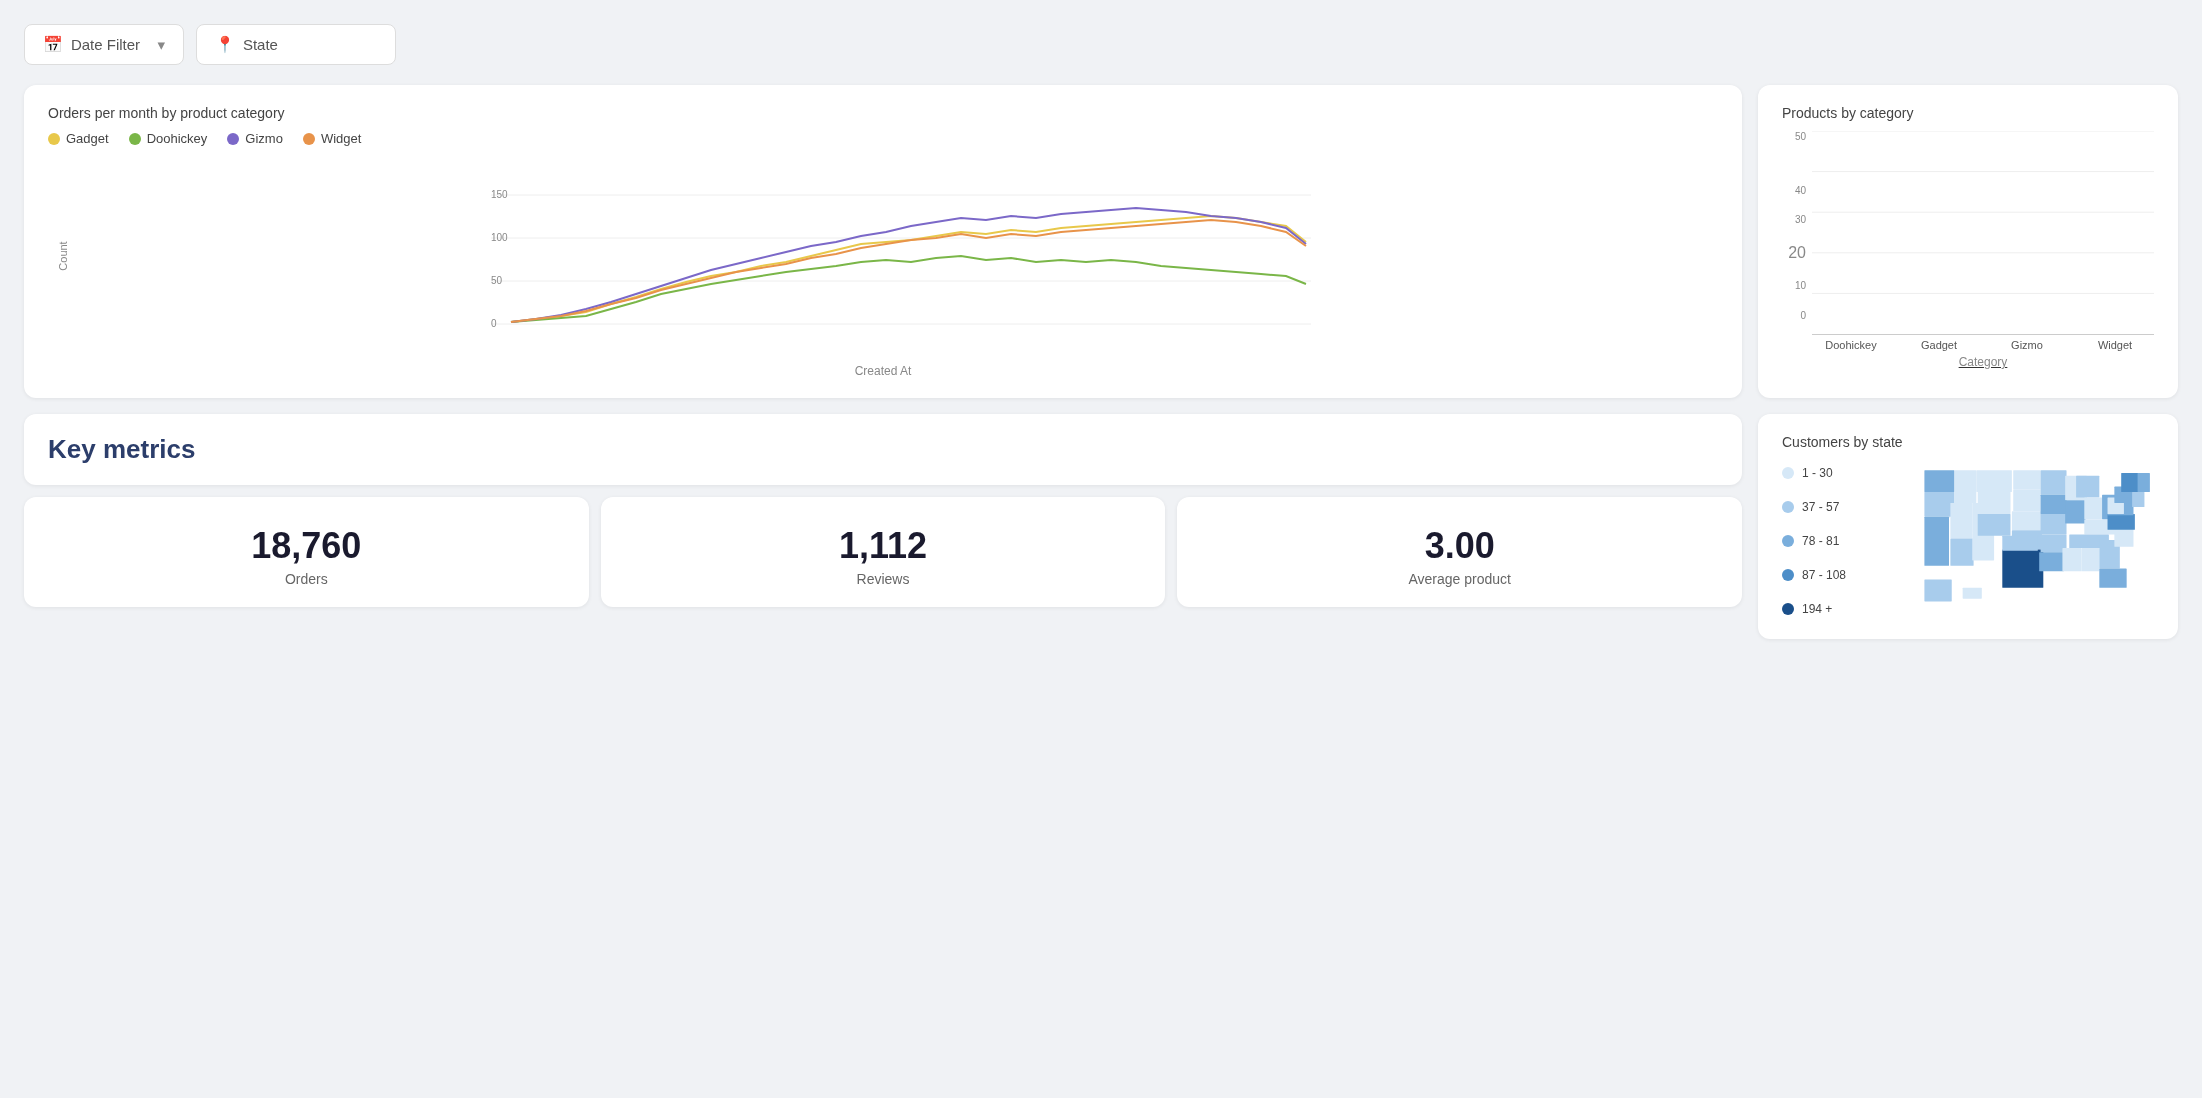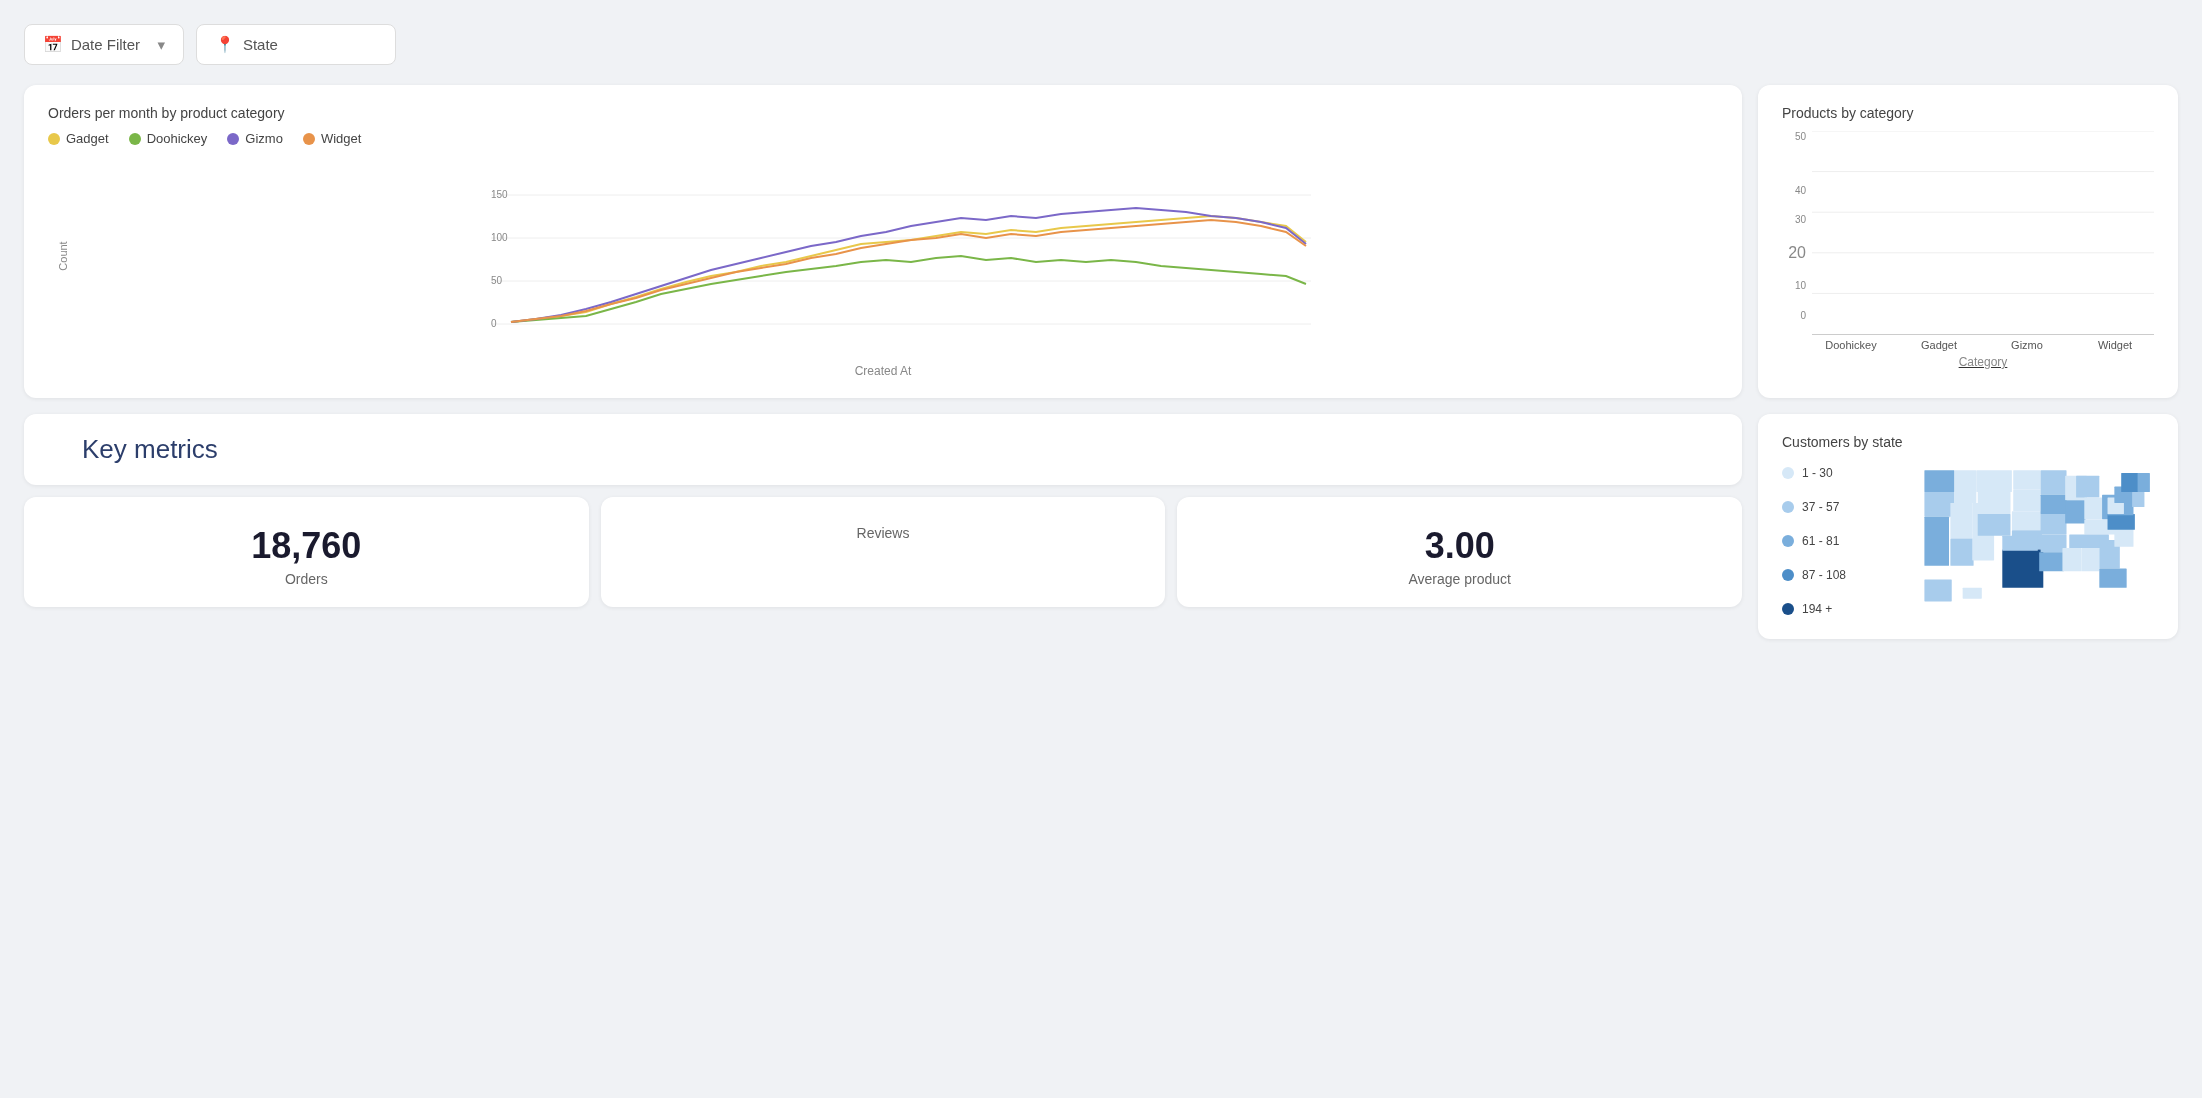--- a/index.html
+++ b/index.html
@@ -128,23 +128,22 @@
 
     .key-metrics-header {
       background: #fff;
       border-radius: 12px;
       padding: 20px 24px;
       box-shadow: 0 1px 4px rgba(0,0,0,0.07);
     }
 
     .key-metrics-header h2 {
       font-size: 26px;
-      font-weight: 400;
+      font-weight: 700;
       color: #2c3e6b;
-      margin-left: 34px;
     }
 
     .metrics-row {
       display: grid;
       grid-template-columns: 1fr 1fr 1fr;
       gap: 12px;
     }
 
     .metric-card {
       background: #fff;
@@ -345,20 +344,21 @@
   <div class="left-bottom">
     <div class="key-metrics-header">
       <h2>Key metrics</h2>
     </div>
     <div class="metrics-row">
       <div class="metric-card">
         <div class="metric-value">18,760</div>
         <div class="metric-label">Orders</div>
       </div>
       <div class="metric-card">
+        <div class="metric-value">1,112</div>
         <div class="metric-label">Reviews</div>
       </div>
       <div class="metric-card">
         <div class="metric-value">3.00</div>
         <div class="metric-label">Average product</div>
       </div>
     </div>
   </div>
 
   <div class="map-card">
@@ -368,21 +368,21 @@
         <div class="map-legend-item">
           <div class="map-legend-dot" style="background:#d6e8f7;"></div>
           <span>1 - 30</span>
         </div>
         <div class="map-legend-item">
           <div class="map-legend-dot" style="background:#a8ccec;"></div>
           <span>37 - 57</span>
         </div>
         <div class="map-legend-item">
           <div class="map-legend-dot" style="background:#7aaedc;"></div>
-          <span>61 - 81</span>
+          <span>78 - 81</span>
         </div>
         <div class="map-legend-item">
           <div class="map-legend-dot" style="background:#4d8ec8;"></div>
           <span>87 - 108</span>
         </div>
         <div class="map-legend-item">
           <div class="map-legend-dot" style="background:#1a4f8a;"></div>
           <span>194 +</span>
         </div>
       </div>

